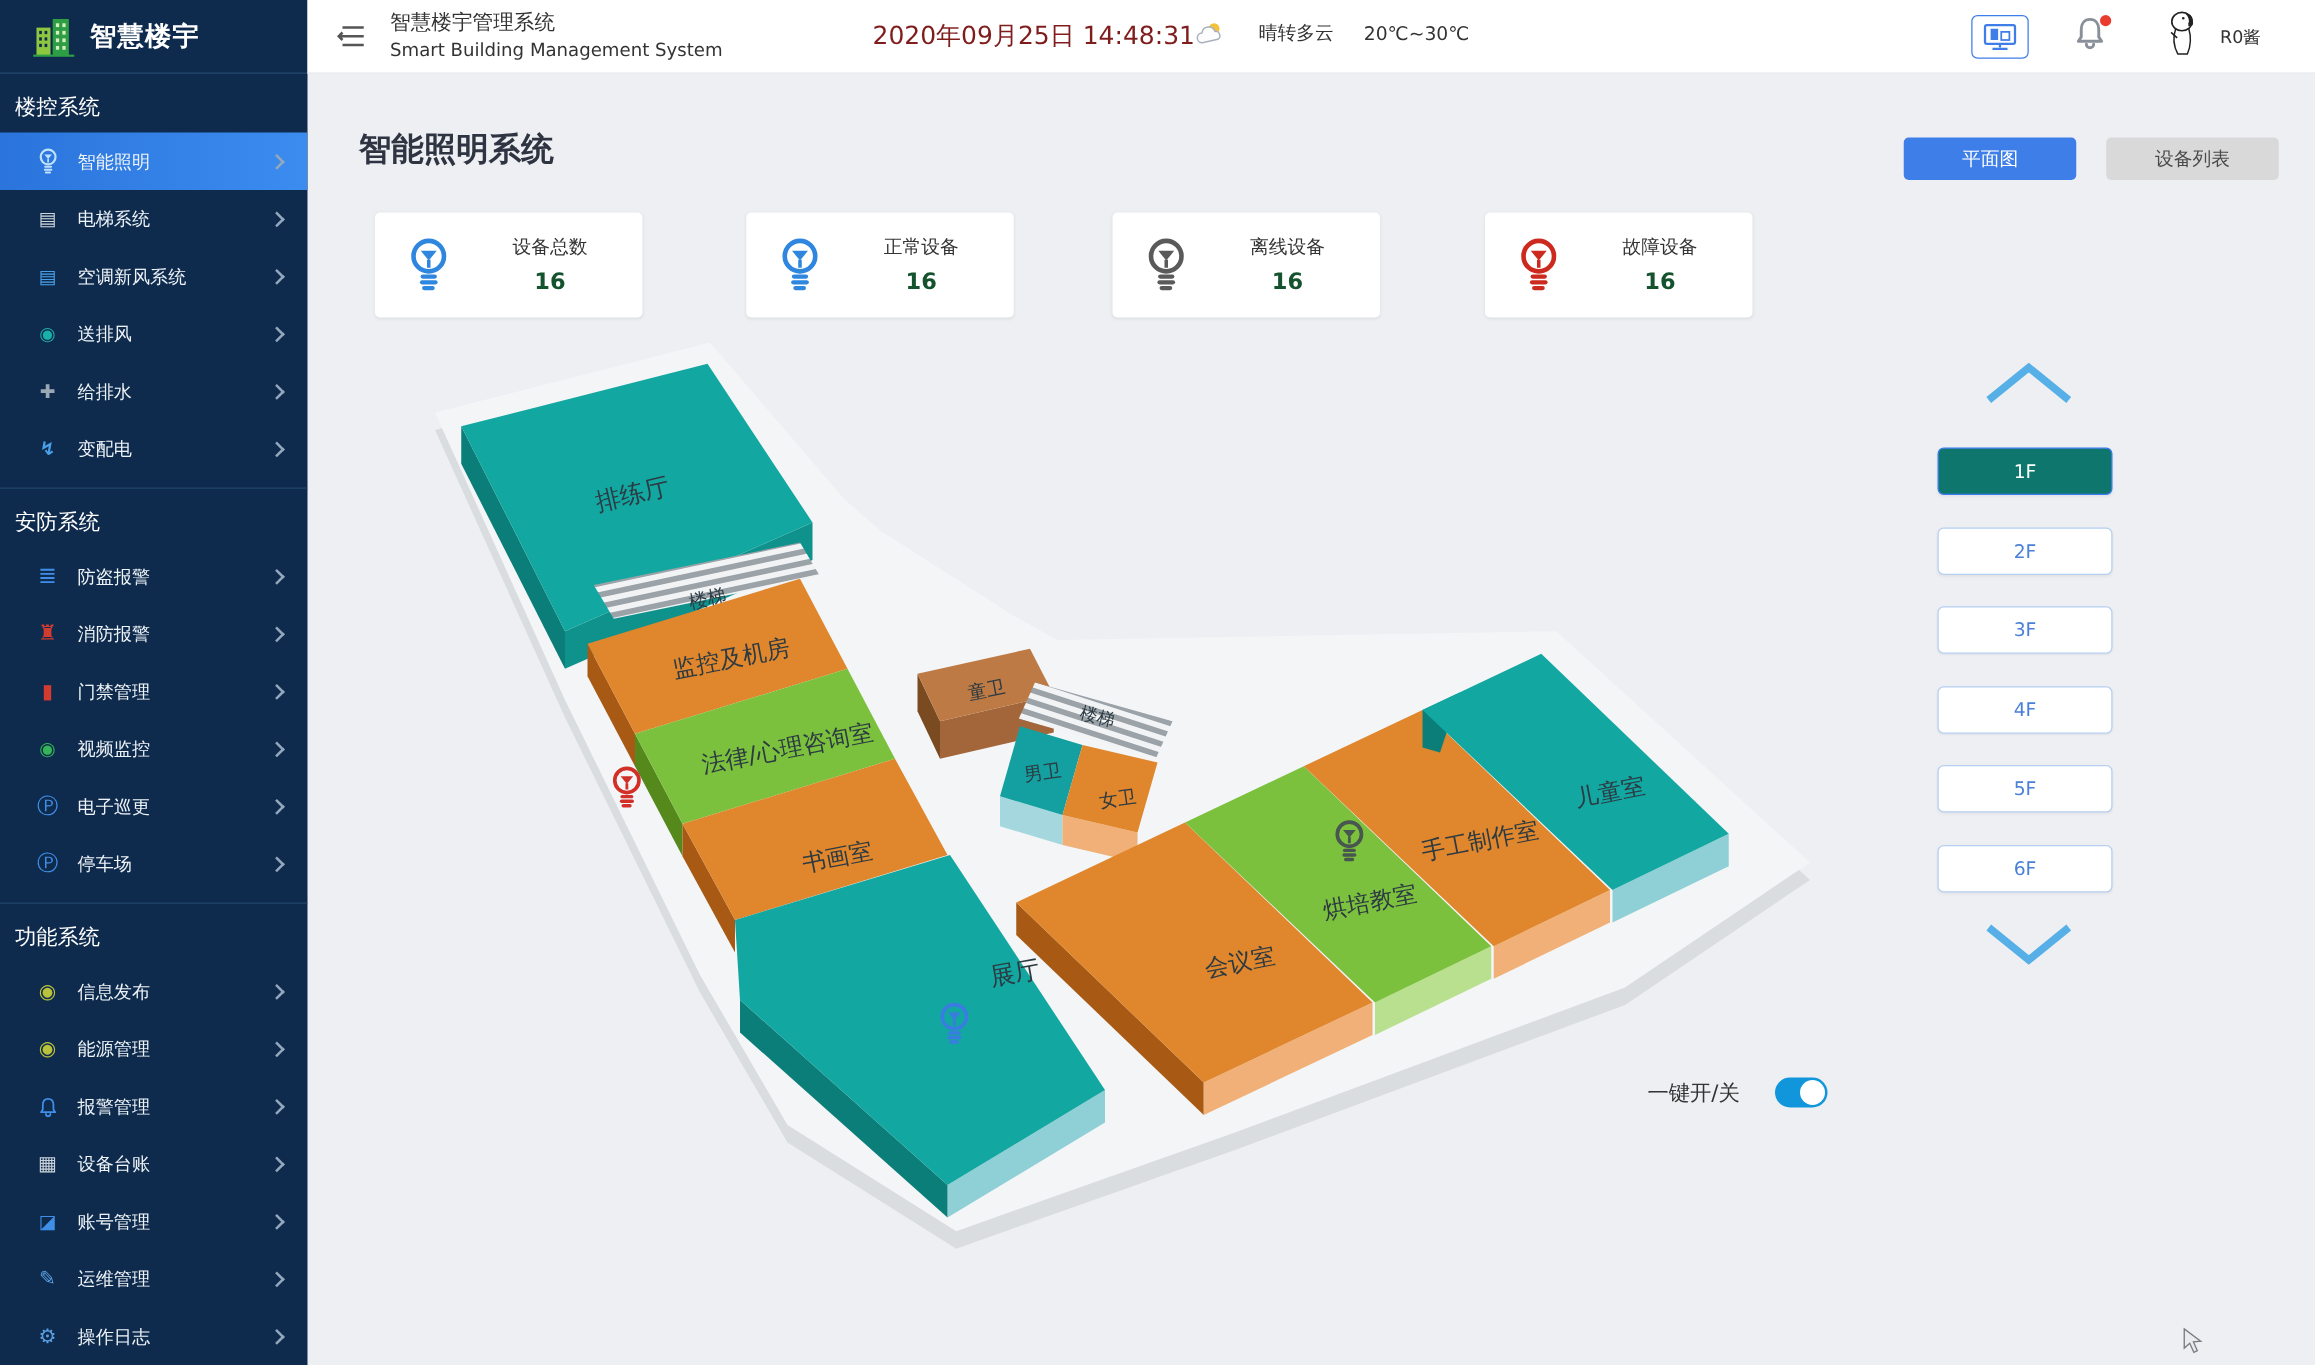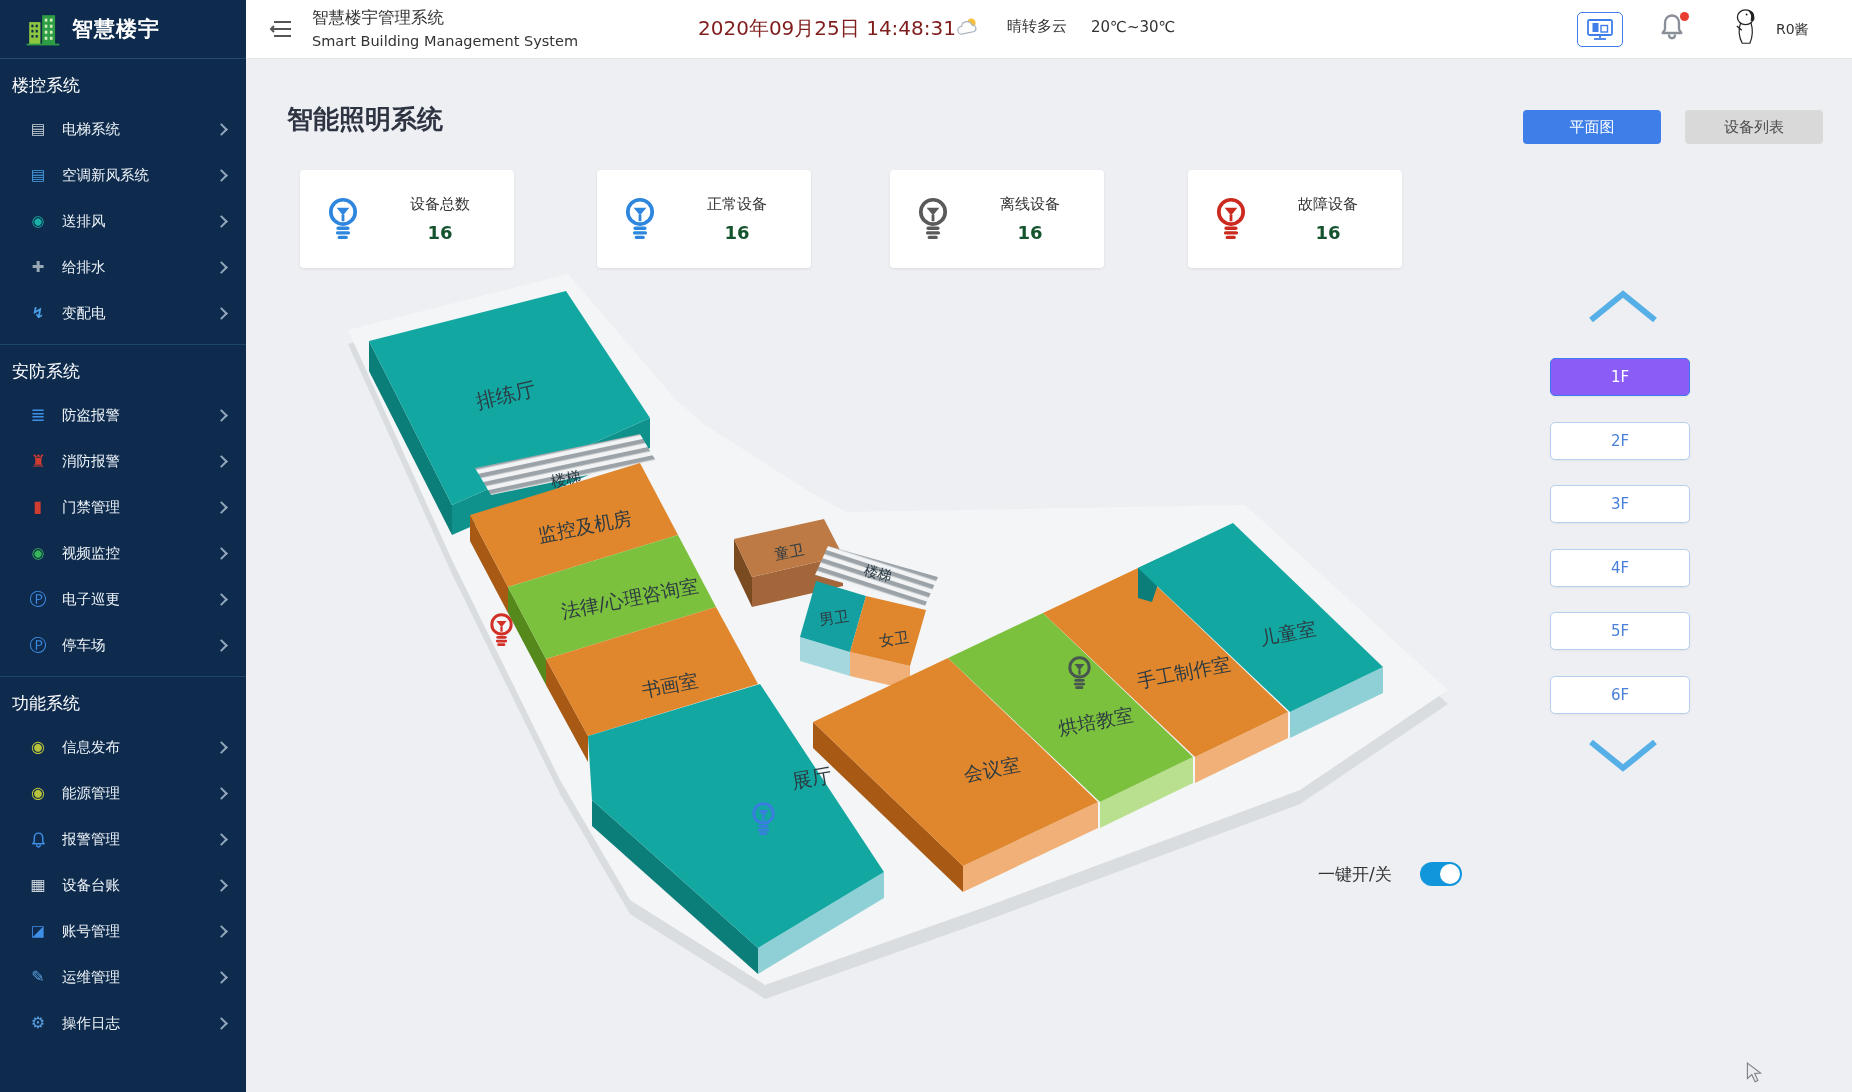--- a/index.html
+++ b/index.html
@@ -44,35 +44,35 @@
   .bell{position:absolute;left:1412px;top:12px;color:#8a9099;cursor:pointer;}
   .bell-dot{position:absolute;left:22px;top:0px;width:9px;height:9px;border-radius:50%;background:#e93c2f;}
   .avatar{position:absolute;left:1486px;top:8px;cursor:pointer;}
   .uname{position:absolute;left:1530px;top:21px;font-size:14px;color:#333;}
   
   .pg-title{position:absolute;left:287px;top:102px;font-size:26px;font-weight:bold;color:#2e3442;text-align:center;}
   .vbtn{position:absolute;top:110px;width:138px;height:34px;border-radius:4px;font-size:15px;
         display:flex;align-items:center;justify-content:center;cursor:pointer;}
   .vbtn.blue{left:1523px;background:#3e7ee9;color:#fff;}
   .vbtn.gray{left:1685px;background:#d9d9d9;color:#4a4a4a;}
-  .card{position:absolute;top:170px;width:214px;height:98px;background:#fff;border-radius:4px;
+  .card{position:absolute;top:170px;width:214px;height:84px;background:#fff;border-radius:4px;
         box-shadow:0 1px 3px rgba(0,0,0,.08);display:flex;align-items:center;gap:20px;}
   .card svg{margin-left:26px;flex:none;}
   .card-col{flex:1;text-align:center;padding-right:14px;}
   .card-label{font-size:15px;color:#333;}
   .card-value{font-size:18px;font-weight:bold;color:#14532d;margin-top:8px;}
   .c-blue{color:#2e86de;} .c-gray{color:#5a5a5a;} .c-red{color:#cc2a1e;}
   .plan{position:absolute;left:280px;top:240px;}
   .plan text{font-family:"DejaVu Sans","Liberation Sans",sans-serif;fill:#2c3a42;}
   
   .fchev{position:absolute;left:1585px;cursor:pointer;}
   .fbtn{position:absolute;left:1550px;width:138px;height:36px;border-radius:5px;background:#fff;
         border:1px solid #b7d0f2;color:#4a80d8;font-size:15px;display:flex;align-items:center;justify-content:center;
         cursor:pointer;box-shadow:0 1px 2px rgba(0,0,0,.05);}
-  .fbtn.active{background:#8b5cf6;color:#fff;border-color:#3b7cf0;}
+  .fbtn.active{background:#0f766e;color:#fff;border-color:#3b7cf0;}
   
   .sw-label{position:absolute;left:1318px;top:863px;font-size:17px;color:#333;}
   .toggle{position:absolute;left:1420px;top:862px;width:42px;height:24px;border-radius:12px;background:#1196dc;cursor:pointer;}
   .toggle-knob{position:absolute;right:2px;top:2px;width:20px;height:20px;border-radius:50%;background:#fff;}
   .cursor{position:absolute;left:1745px;top:1062px;}
 </style>
 </head>
 <body>
 
 <svg width="0" height="0" style="position:absolute">
@@ -110,20 +110,29 @@
       <rect x="24" y="22" width="3" height="3.5" fill="#d7f0c0"></rect>
         <rect x="30" y="22" width="3" height="3.5" fill="#d7f0c0"></rect>
       <rect x="24" y="29" width="3" height="3.5" fill="#d7f0c0"></rect>
         <rect x="30" y="29" width="3" height="3.5" fill="#d7f0c0"></rect>
       <rect x="3" y="37" width="38" height="2" fill="#2e9e44"></rect>
     </svg>
     <span class="sb-logo-text">智慧楼宇</span>
   </div>
 
   <div class="sb-sec-title">楼控系统</div>
+  <div class="mitem active">
+    <span class="ic">
+        <svg width="17" height="22" viewBox="0 0 24 32" style="color:#bfe0ff">
+          <use href="#bulb-sym"></use>
+        </svg>
+      </span>
+    <span class="milabel">智能照明</span>
+    <span class="chev"></span>
+  </div>
   <div class="mitem">
     <span class="ic g-elevator"></span>
     <span class="milabel">电梯系统</span>
     <span class="chev"></span>
   </div>
   <div class="mitem">
     <span class="ic g-ac"></span>
     <span class="milabel">空调新风系统</span>
     <span class="chev"></span>
   </div>

